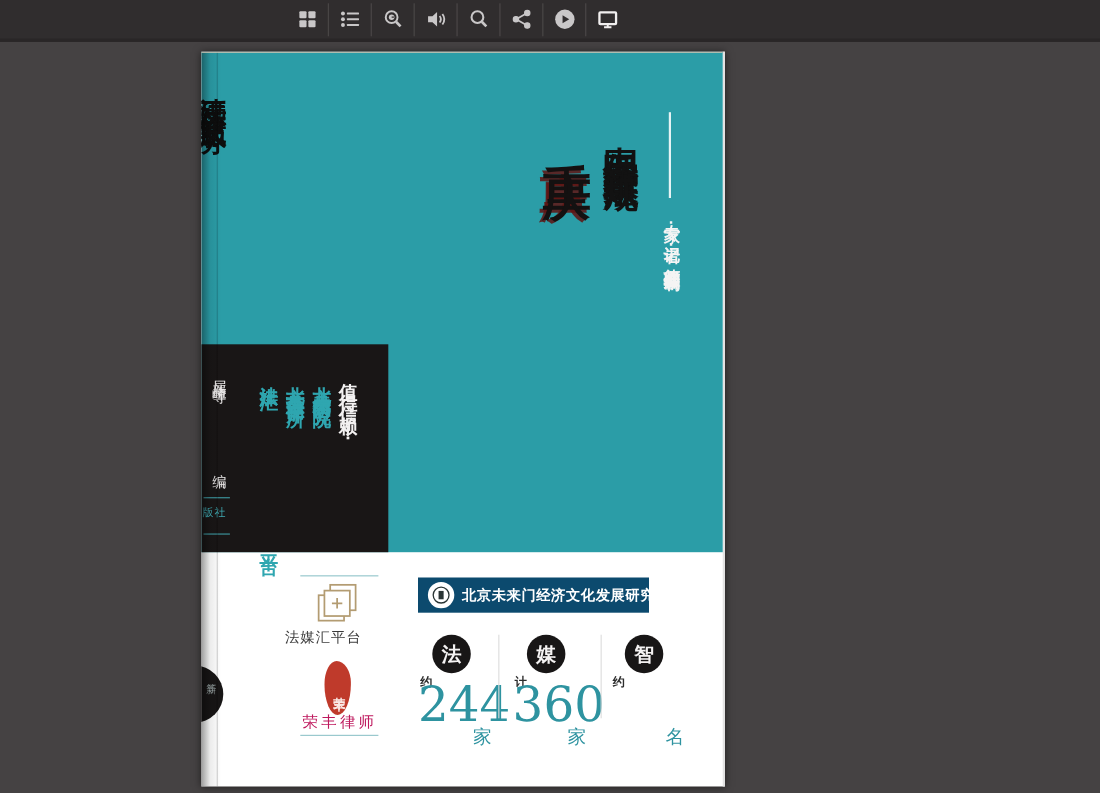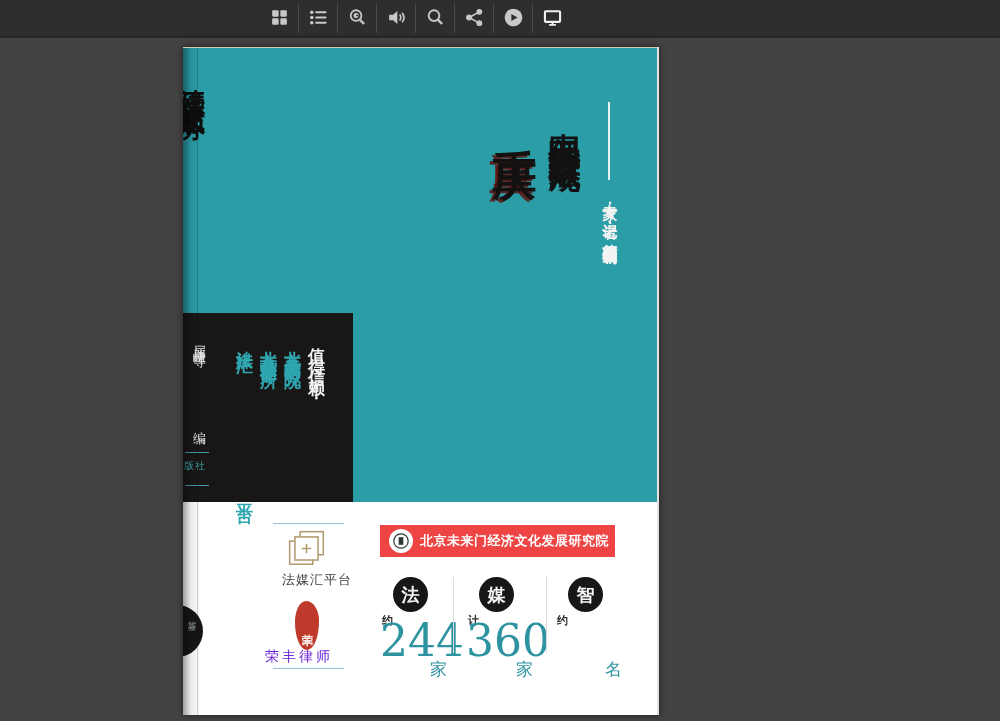--- a/index.html
+++ b/index.html
@@ -55,32 +55,32 @@
   .bb-col { position:absolute; top:24px; font-size:17px; font-weight:bold; color:#2fa6b0; letter-spacing:3px; }
   .bb-col-a-top { left:50px; }
   .bb-col-a-bottom { left:50px; top:auto; bottom:6px; }
   .bb-col-b { left:74px; }
   .bb-col-c { left:98px; }
   .bb-tagline { position:absolute; left:122px; top:22px; font-size:17px; font-weight:bold;
                 color:#f3f1f1; letter-spacing:10px; }
   .teal-rule { position:absolute; left:90px; width:71px; height:1px; background:#8fc4c9; }
   .rule-top { top:476px; } .rule-bottom { top:621px; }
   .gold-logo { position:absolute; left:103px; top:481px; width:42px; height:42px; }
-  .platform-label { position:absolute; left:90px; top:524px; width:88px; text-align:center;
+  .platform-label { position:absolute; left:76px; top:524px; width:88px; 
                     font-size:13px; color:#3c3c3c; letter-spacing:1px; }
   .seal { position:absolute; left:112px; top:554px; width:24px; height:49px; background:#bf3a2b;
           border-radius:46% 54% 50% 50% / 42% 40% 58% 56%;
           display:flex; align-items:center; justify-content:center; }
   .seal span { writing-mode:vertical-rl; text-orientation:upright; color:#fbeae6;
                font-size:11px; font-weight:bold; letter-spacing:1px; }
-  .lawfirm-label { position:absolute; left:82px; top:601px; width:88px; text-align:left;
-                   font-size:14px; color:#6d28d9; letter-spacing:3px;
+  .lawfirm-label { position:absolute; left:82px; top:601px; width:88px; text-align:center;
+                   font-size:14px; color:#be185d; letter-spacing:3px;
                    font-family:"Liberation Serif", serif; }
 
-  .banner { position:absolute; left:197px; top:478px; width:235px; height:32px; background:#ef4444;
+  .banner { position:absolute; left:197px; top:478px; width:210px; height:32px; background:#0c4a6e;
             display:flex; align-items:center; }
   .banner-logo { width:24px; height:24px; background:#ffffff; border-radius:50%; margin-left:9px;
                  display:flex; align-items:center; justify-content:center; flex:0 0 auto; }
   .banner-text { color:#ffffff; font-size:13px; font-weight:bold; letter-spacing:0.5px; margin-left:7px;
                  white-space:nowrap; }
 
   .stat { position:absolute; top:530px; width:73px; height:100px; }
   .stat-1 { left:197px; } .stat-2 { left:283px; } .stat-3 { left:372px; }
   .stat-badge { position:absolute; left:13px; top:0; width:35px; height:35px; background:#181616;
                 border-radius:50%; display:flex; align-items:center; justify-content:center; }

